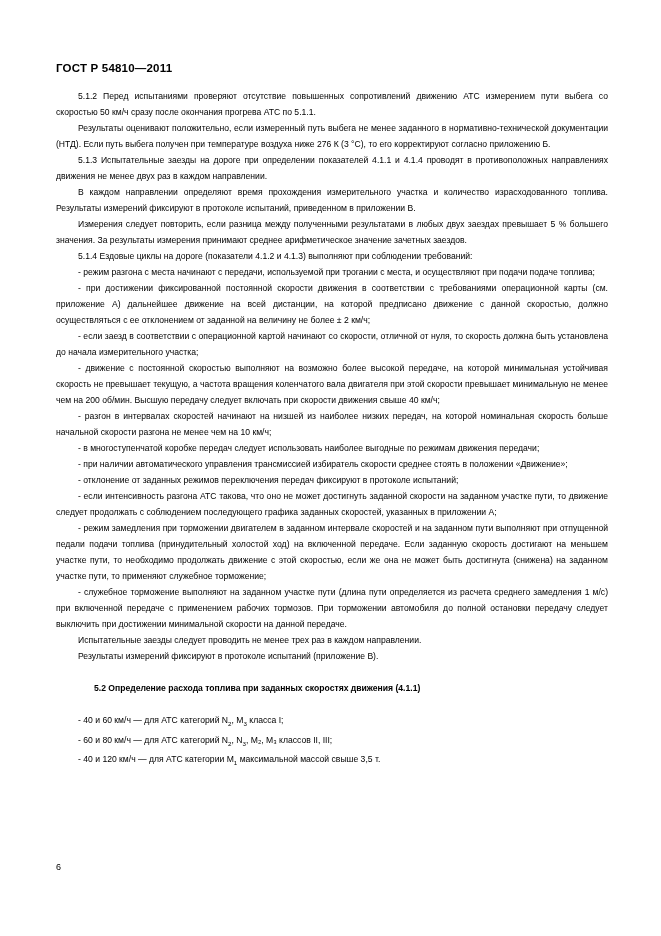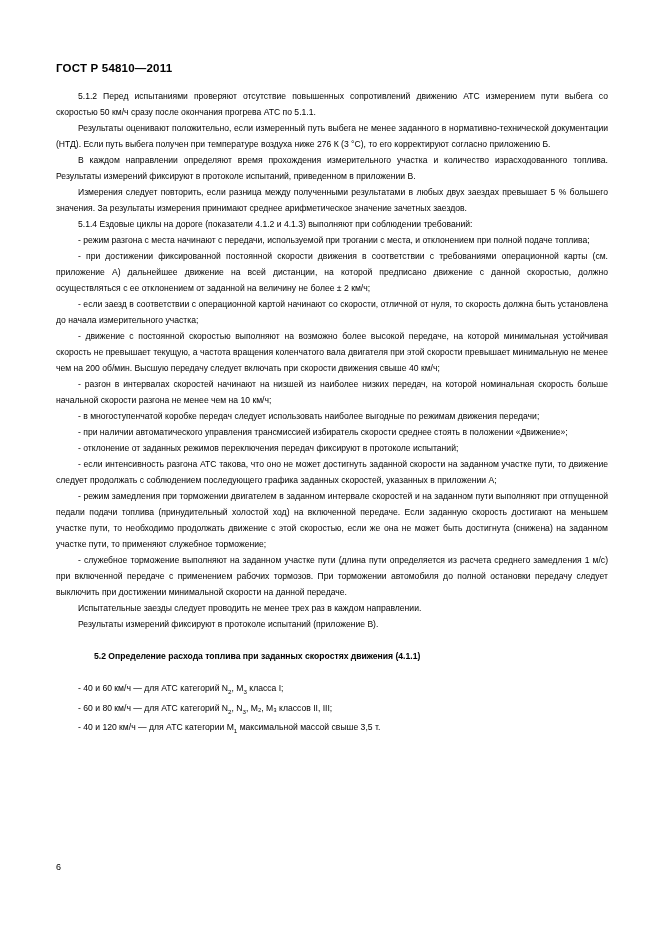--- a/index.html
+++ b/index.html
@@ -70,24 +70,25 @@
 </head>
 <body>
 
 <div class="page">
 
   <div class="doc-header">ГОСТ Р 54810—2011</div>
 
   <div class="content">
     <p class="para">5.1.2  Перед испытаниями проверяют отсутствие повышенных сопротивлений движению АТС измерением пути выбега со скоростью 50 км/ч сразу после окончания прогрева АТС по 5.1.1.</p>
     <p class="para">Результаты оценивают положительно, если измеренный путь выбега не менее заданного в нормативно-технической документации (НТД). Если путь выбега получен при температуре воздуха ниже 276 К (3 °С), то его корректируют согласно приложению Б.</p>
+    <p class="para">5.1.3  Испытательные заезды на дороге при определении показателей 4.1.1 и 4.1.4 проводят в противоположных направлениях движения не менее двух раз в каждом направлении.</p>
     <p class="para">В каждом направлении определяют время прохождения измерительного участка и количество израсходованного топлива. Результаты измерений фиксируют в протоколе испытаний, приведенном в приложении В.</p>
     <p class="para">Измерения следует повторить, если разница между полученными результатами в любых двух заездах превышает 5 % большего значения. За результаты измерения принимают среднее арифметическое значение зачетных заездов.</p>
     <p class="para">5.1.4  Ездовые циклы на дороге (показатели 4.1.2 и 4.1.3) выполняют при соблюдении требований:</p>
-    <p class="para dash">- режим разгона с места начинают с передачи, используемой при трогании с места, и отклонением при полной подаче топлива;</p>
+    <p class="para dash">- режим разгона с места начинают с передачи, используемой при трогании с места, и осуществляют при подачи подаче топлива;</p>
     <p class="para dash">- при достижении фиксированной постоянной скорости движения в соответствии с требованиями операционной карты (см. приложение А) дальнейшее движение на всей дистанции, на которой предписано движение с данной скоростью, должно осуществляться с ее отклонением от заданной на величину не более ± 2 км/ч;</p>
     <p class="para dash">- если заезд в соответствии с операционной картой начинают со скорости, отличной от нуля, то скорость должна быть установлена до начала измерительного участка;</p>
     <p class="para dash">- движение с постоянной скоростью выполняют на возможно более высокой передаче, на которой минимальная устойчивая скорость не превышает текущую, а частота вращения коленчатого вала двигателя при этой скорости превышает минимальную не менее чем на 200 об/мин. Высшую передачу следует включать при скорости движения свыше 40 км/ч;</p>
     <p class="para dash">- разгон в интервалах скоростей начинают на низшей из наиболее низких передач, на которой номинальная скорость больше начальной скорости разгона не менее чем на 10 км/ч;</p>
     <p class="para dash">- в многоступенчатой коробке передач следует использовать наиболее выгодные по режимам движения передачи;</p>
     <p class="para dash">- при наличии автоматического управления трансмиссией избиратель скорости среднее стоять в положении «Движение»;</p>
     <p class="para dash">- отклонение от заданных режимов переключения передач фиксируют в протоколе испытаний;</p>
     <p class="para dash">- если интенсивность разгона АТС такова, что оно не может достигнуть заданной скорости на заданном участке пути, то движение следует продолжать с соблюдением последующего графика заданных скоростей, указанных в приложении А;</p>
     <p class="para dash">- режим замедления при торможении двигателем в заданном интервале скоростей и на заданном пути выполняют при отпущенной педали подачи топлива (принудительный холостой ход) на включенной передаче. Если заданную скорость достигают на меньшем участке пути, то необходимо продолжать движение с этой скоростью, если же она не может быть достигнута (снижена) на заданном участке пути, то применяют служебное торможение;</p>
     <p class="para dash">- служебное торможение выполняют на заданном участке пути (длина пути определяется из расчета среднего замедления 1 м/с) при включенной передаче с применением рабочих тормозов. При торможении автомобиля до полной остановки передачу следует выключить при достижении минимальной скорости на данной передаче.</p>

